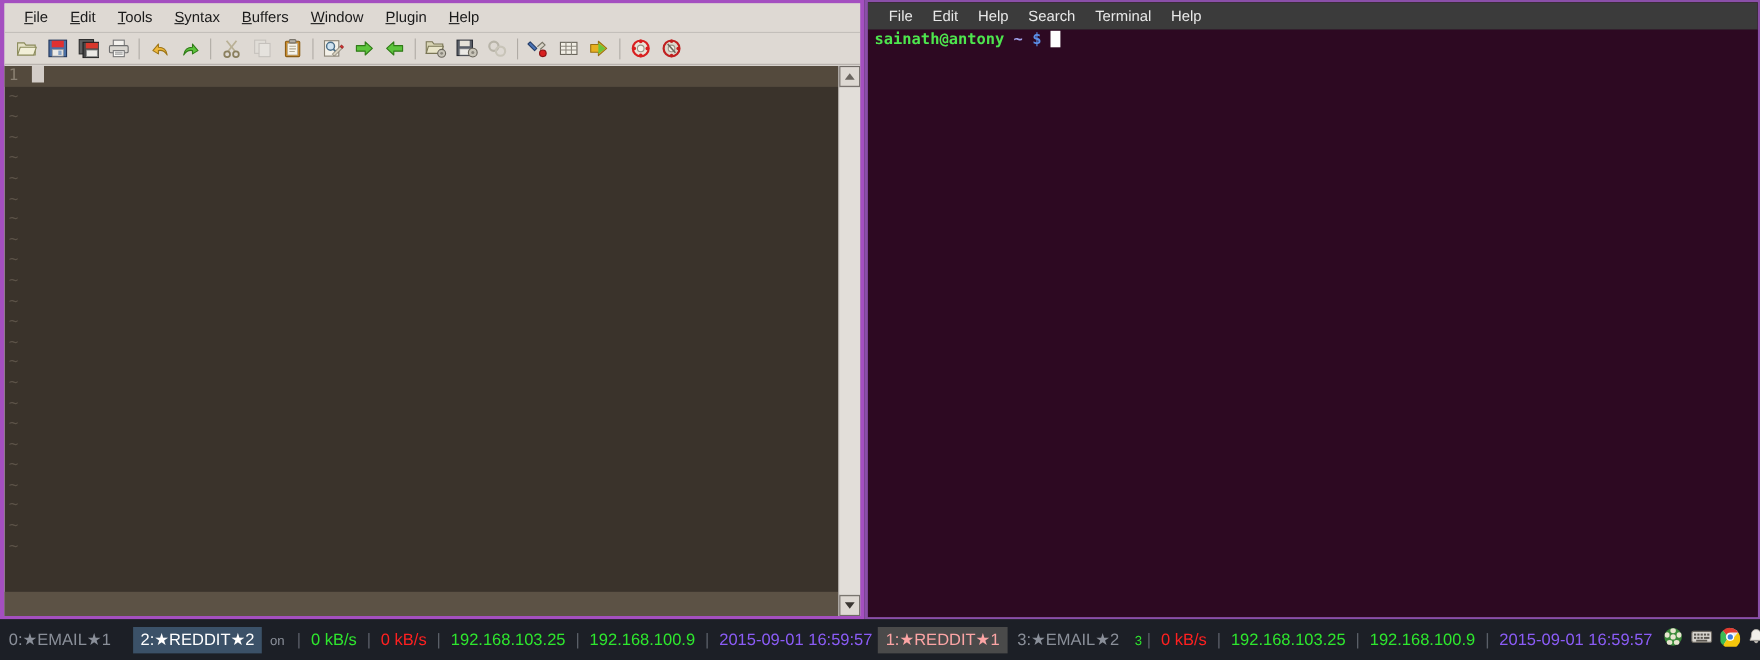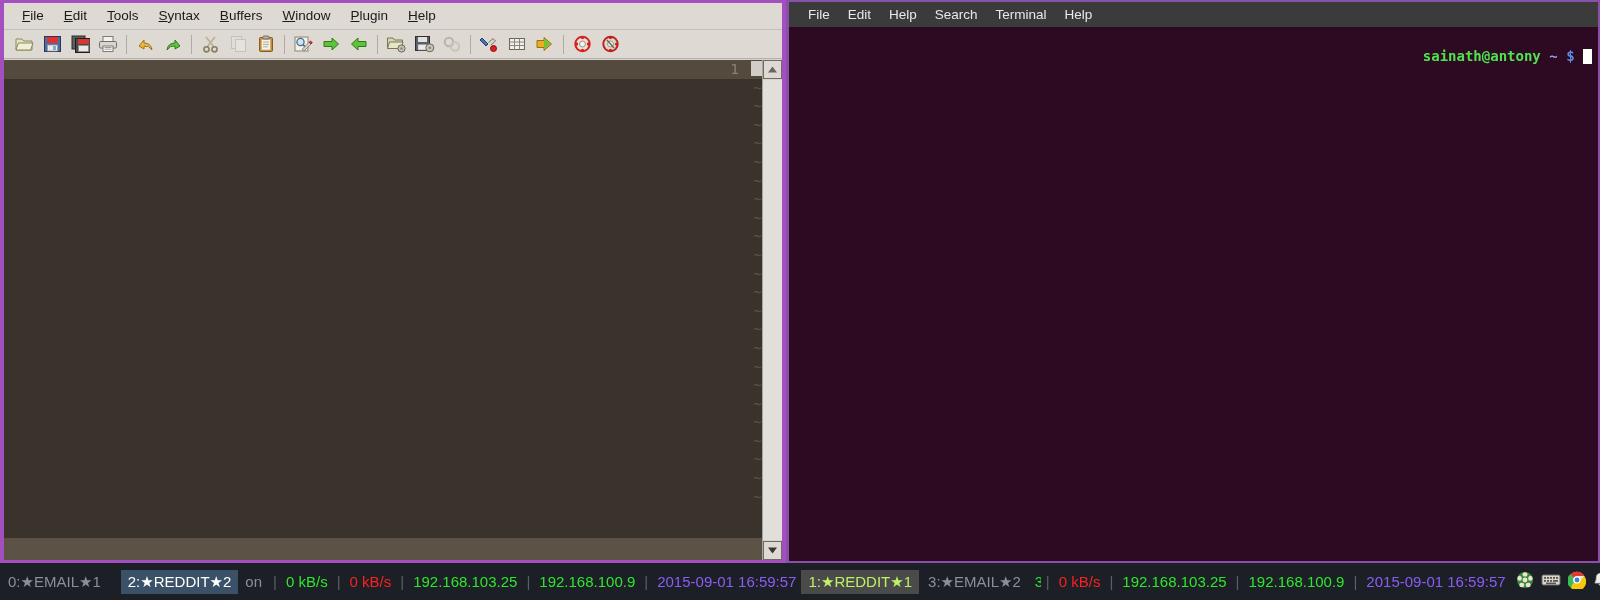--- a/index.html
+++ b/index.html
@@ -1,20 +1,20 @@
 <!DOCTYPE html>
 <html><head>
 <meta charset="utf-8">
 <style>
   * { margin:0; padding:0; box-sizing:border-box; }
   html,body {
     width:1600px; height:600px; overflow:hidden;
     background:#000; font-family:"Liberation Sans", sans-serif;
   }
-  .desktop { position:relative; width:1600px; height:600px; background:#2b2b2b;text-align:right; }
+  .desktop { position:relative; width:1600px; height:600px; background:#2b2b2b; }
 
   
   .gvim-window {
     position:absolute; left:0; top:0; width:786px; height:563px;
     background:#a44fc0; padding:3px 4px 3px 4px;
   }
   .gvim-inner { width:100%; height:100%; background:#d6d2cd; position:relative; overflow:hidden; }
 
   .menubar {
     height:27px; background:#ded9d3; display:flex; align-items:center;
@@ -77,43 +77,43 @@
     position:absolute; left:786px; top:0; width:814px; height:563px;
     background:#8a4fa8; padding:2px 2px 2px 3px;
   }
   .term-inner { width:100%; height:100%; background:#2d0922; position:relative; overflow:hidden; }
   .term-menubar {
     height:25px; background:#3b3b3b; display:flex; align-items:center; padding-left:10px;
   }
   .term-menu-item { font-size:13.5px; color:#e8e8e8; padding:1px 9px; }
   .term-body {
     position:absolute; left:0; right:0; top:25px; bottom:0; background:#2d0922;
-    padding:20px 6px; font-family:"DejaVu Sans Mono","Liberation Mono",monospace;
+    padding:0 6px; font-family:"DejaVu Sans Mono","Liberation Mono",monospace;
     font-size:14px; line-height:19px;
   }
   .prompt-user { color:#4ee44e; font-weight:bold; }
   .prompt-path { color:#9f9fe8; font-weight:bold; }
   .prompt-dollar { color:#5b8fe8; font-weight:bold; }
   .term-cursor { display:inline-block; width:9px; height:15px; background:#ffffff; vertical-align:-3px; }
 
   
   .statusbar {
     position:absolute; left:0; bottom:0; width:1600px; height:37px;
     background:#1c1f26; display:flex; align-items:stretch;
   }
   .sb-half { display:flex; align-items:center; height:100%; }
   .sb-half.left { width:896px; }
   .sb-half.right { width:814px; }
   .ws {
     font-size:15px; padding:0 7px; height:24px; line-height:24px; margin:0 1px;
     color:#8a8f99; white-space:nowrap;
   }
   .ws.focused { background:#3b5168; color:#ffffff;margin-left:12px; }
-  .ws.urgent  { background:#4a4a4a; color:#bef264; }
-  .wintitle { font-size:15px; color:#8a8f99; padding:0 6px; white-space:nowrap; overflow:hidden; }
+  .ws.urgent  { background:#4a4a4a; color:#fca5a5; }
+  .wintitle { font-size:12px; color:#8a8f99; padding:0 6px; white-space:nowrap; overflow:hidden; }
   .sep { color:#5a5f68; font-size:15px; padding:0 5px; }
   .sb-item { font-size:15px; padding:0 4px; white-space:nowrap; }
   .spacer { flex:1 1 auto; }
   .green { color:#2ee62e; }
   .red { color:#ff2020; }
   .grey { color:#8b5cf6; }
   .tray { display:flex; align-items:center; gap:7px; padding:0 9px 0 6px; }
 </style>
 </head>
 <body>

